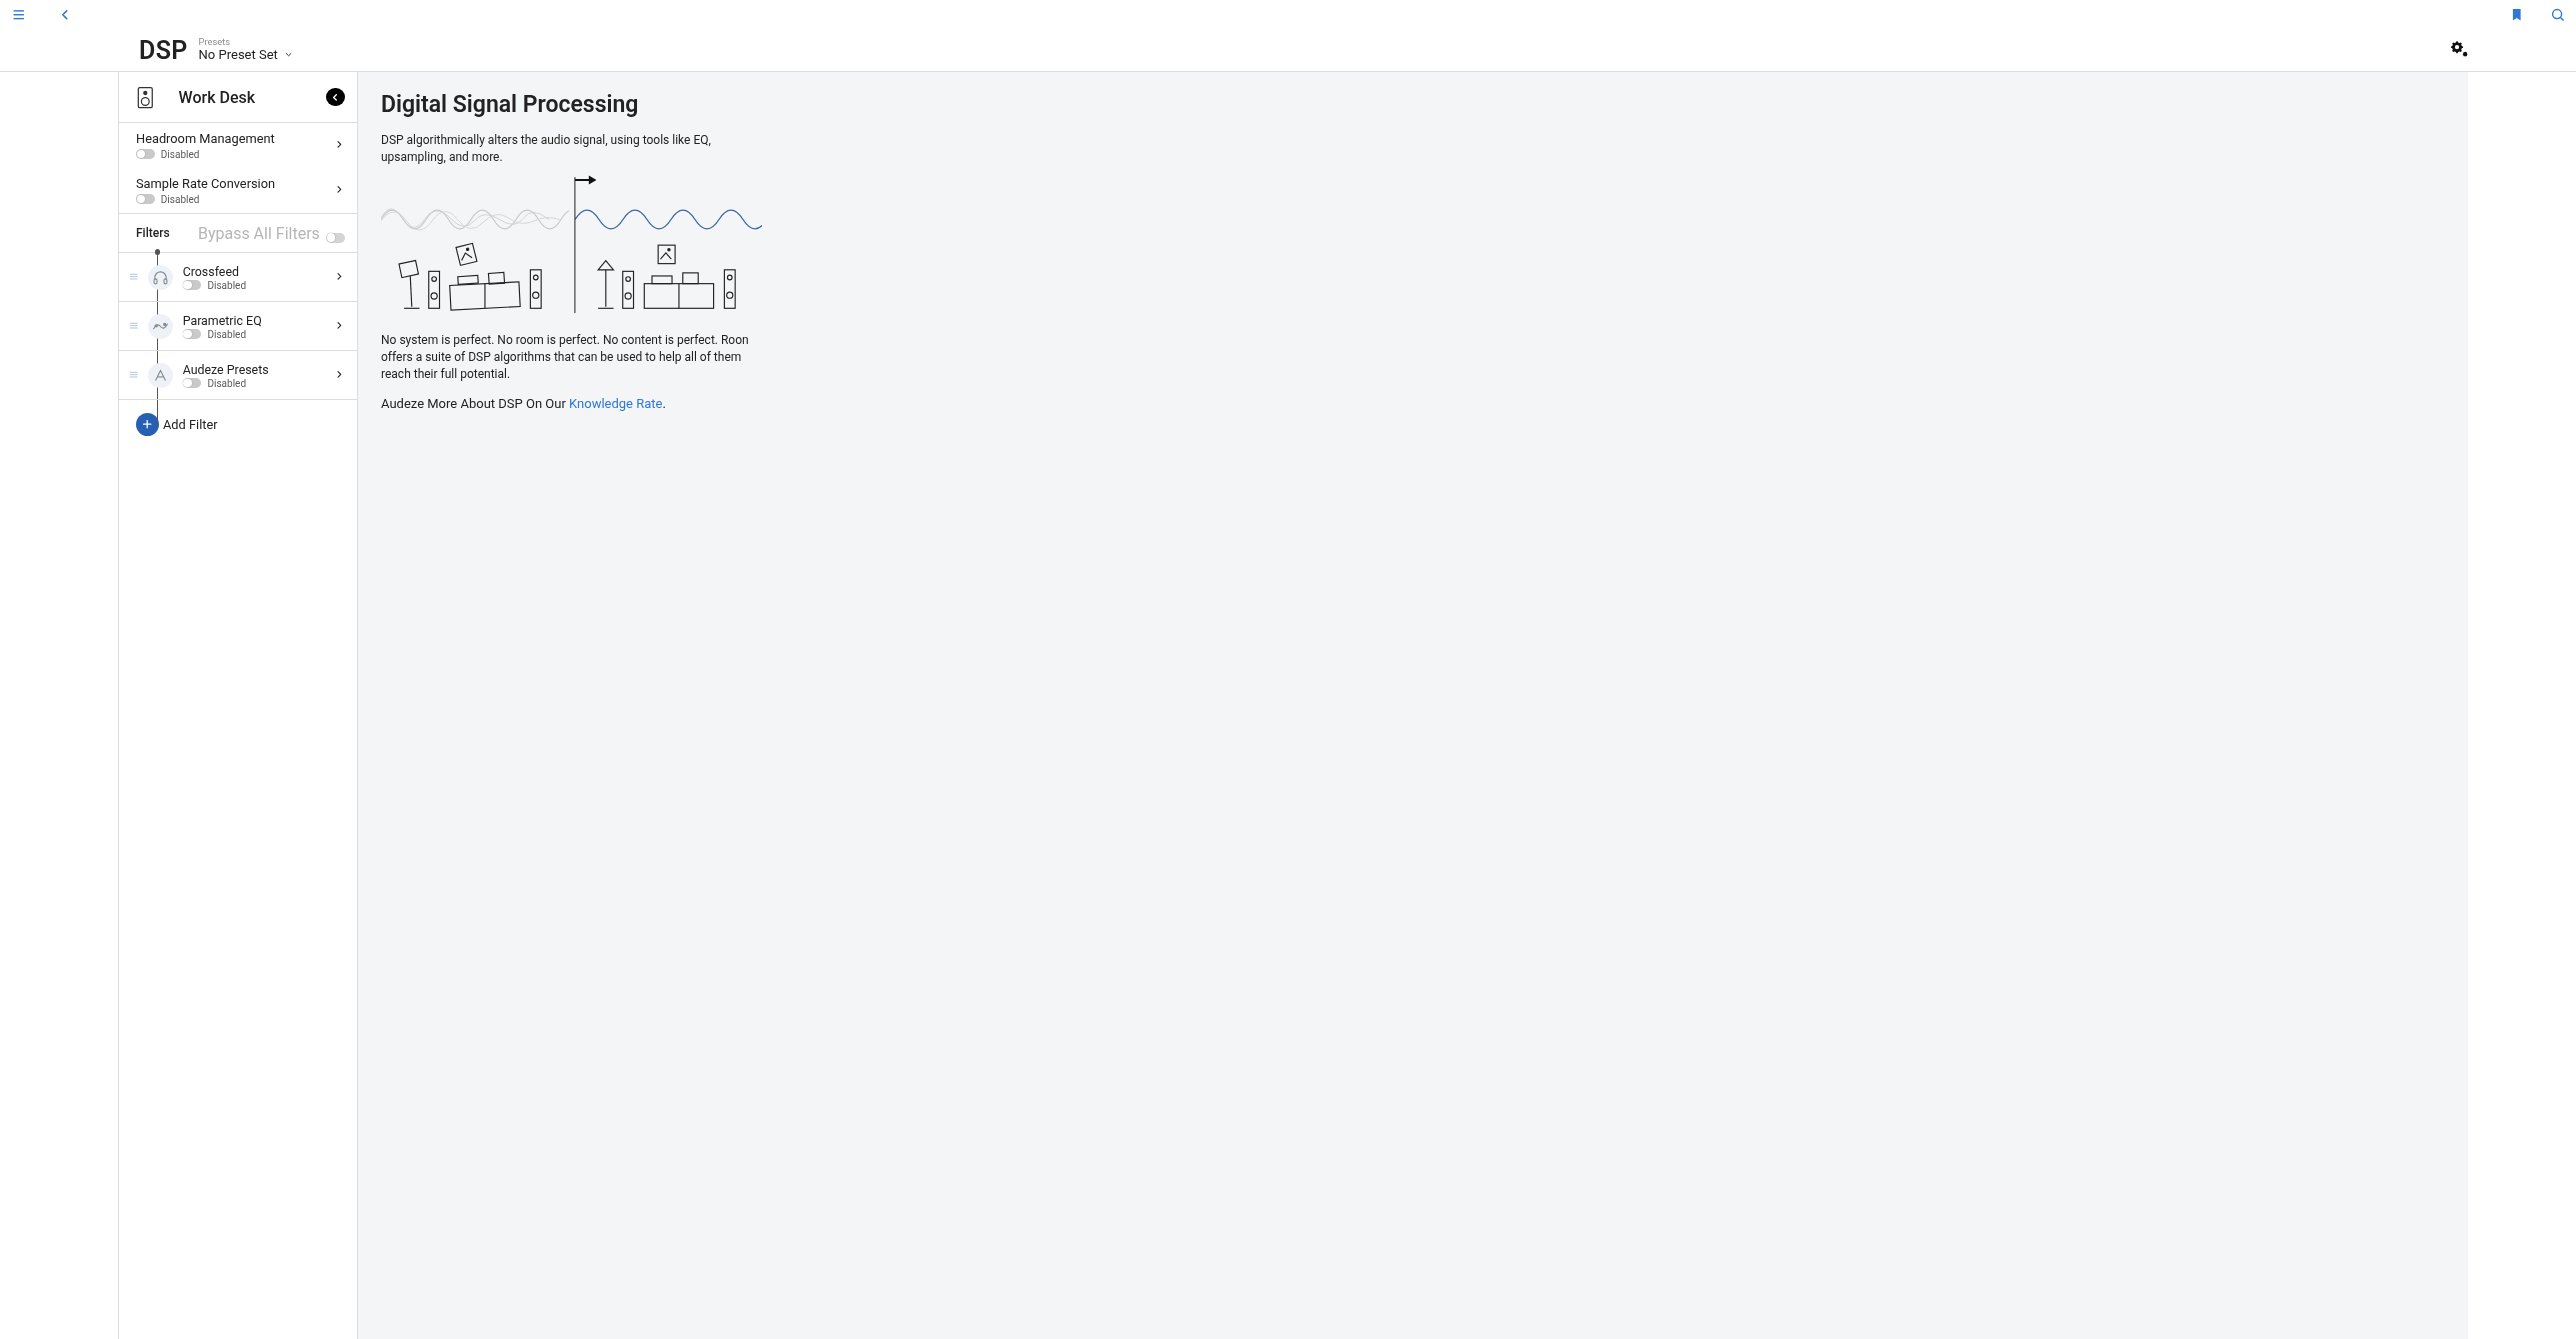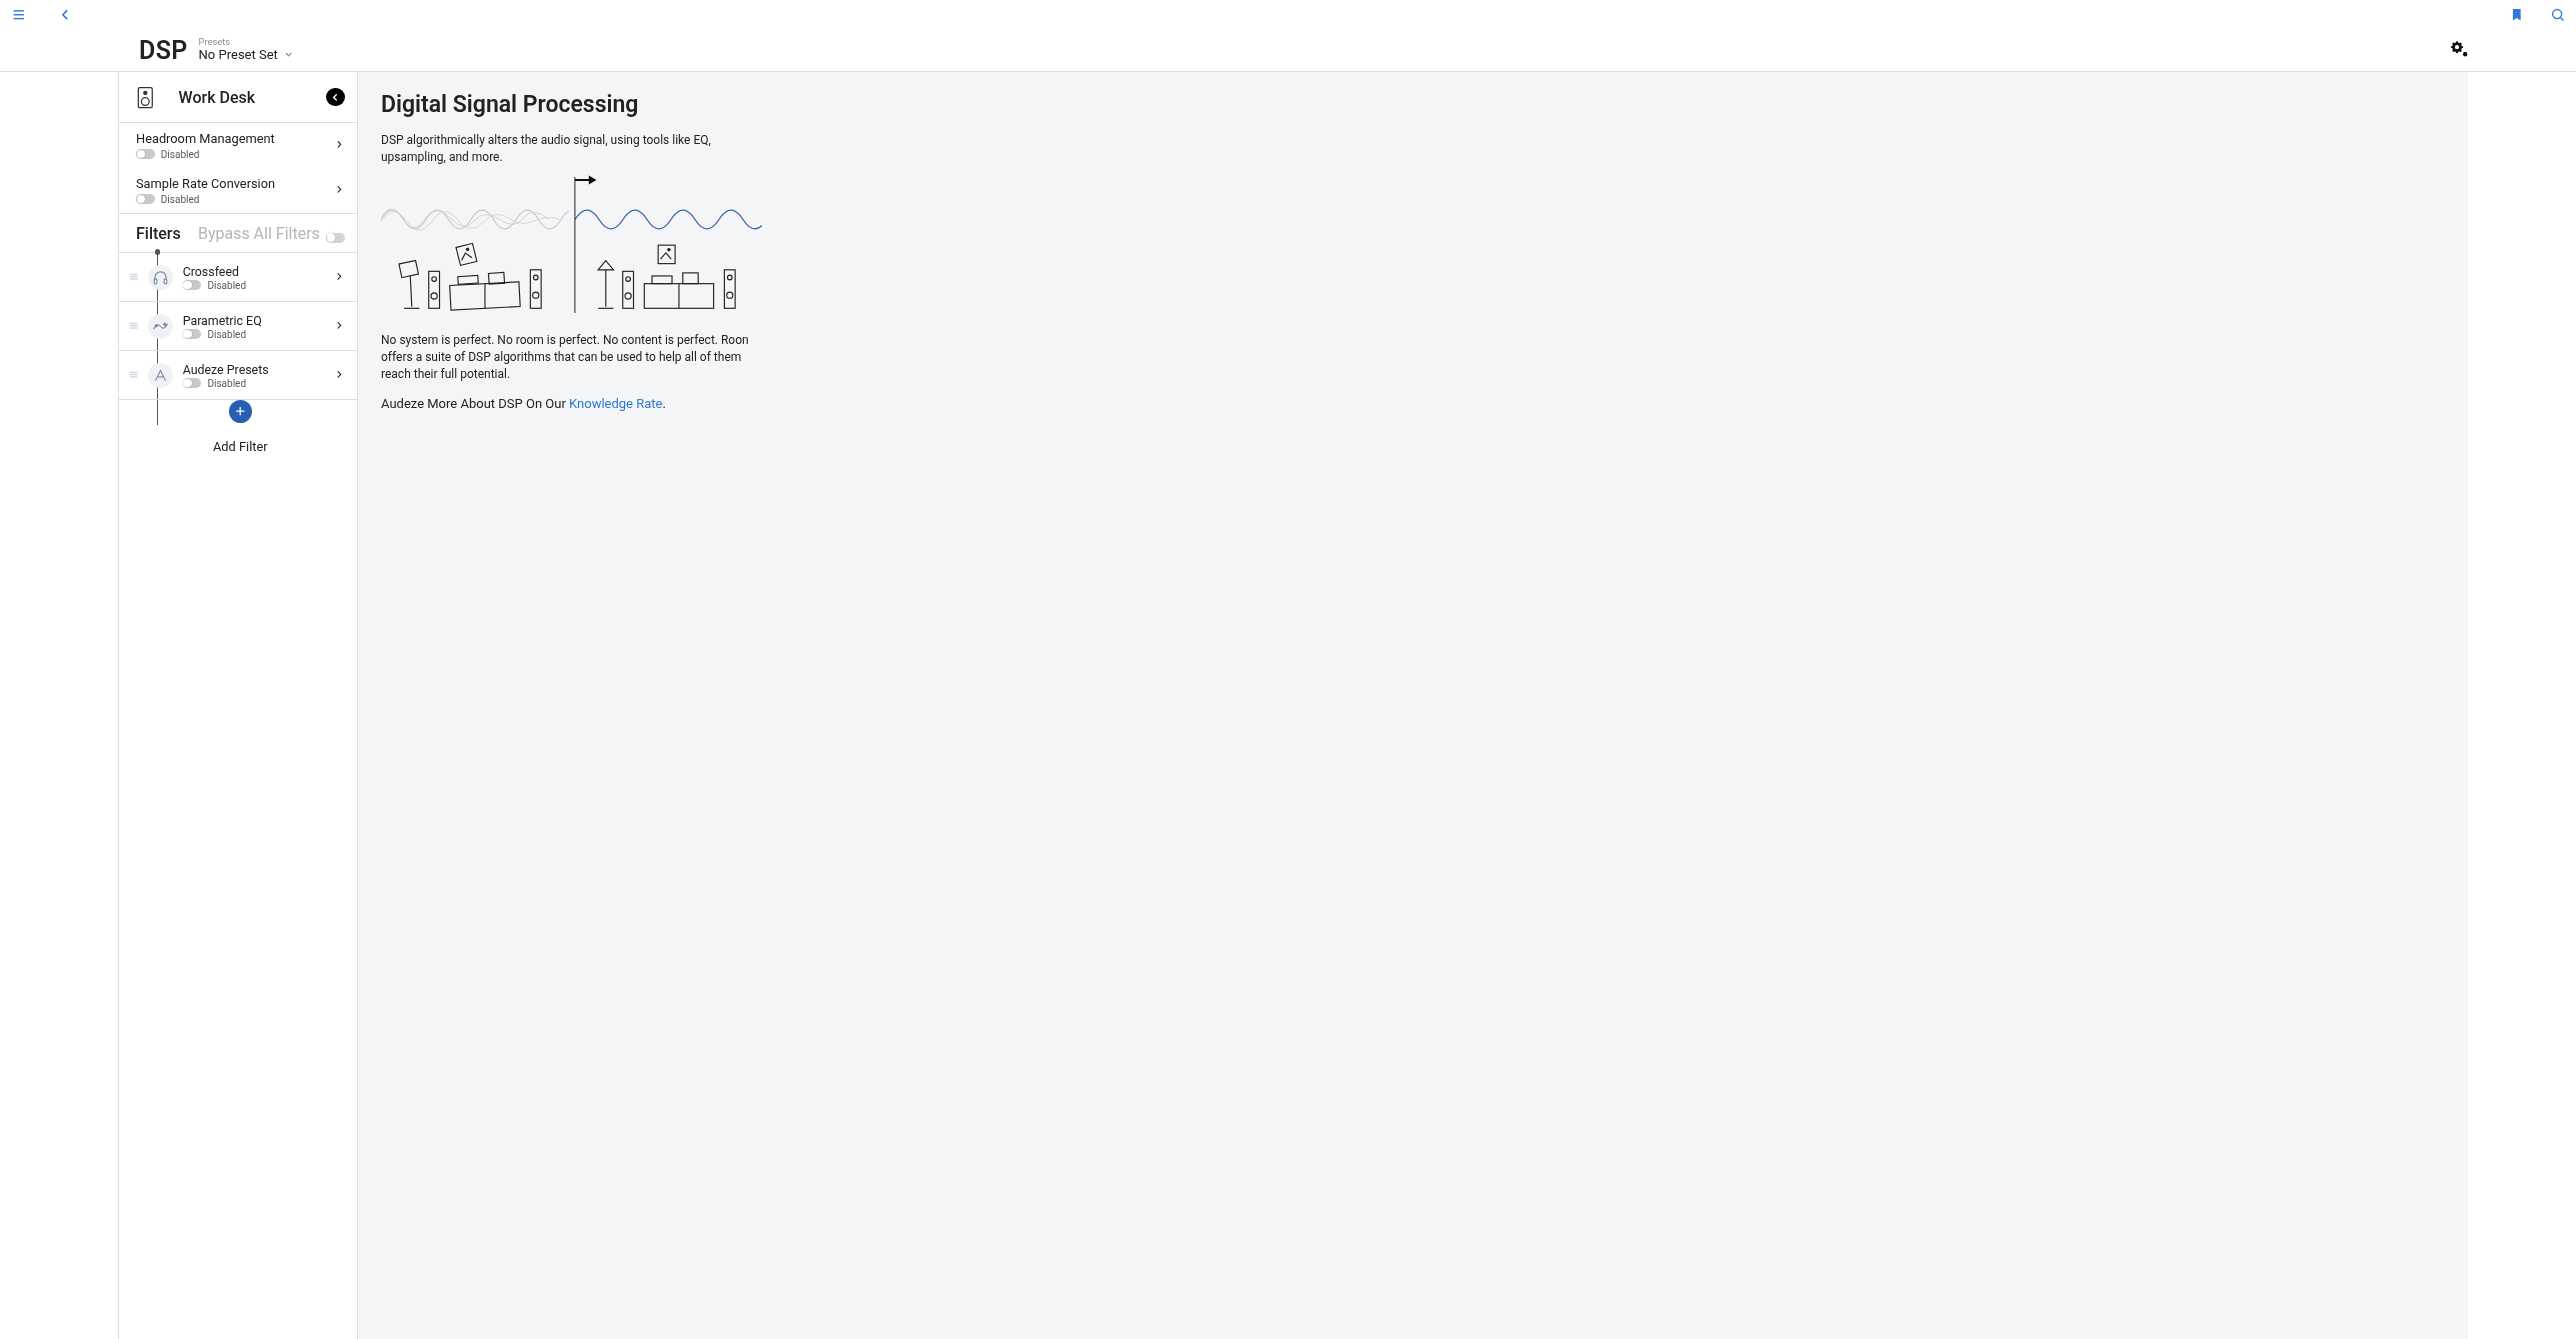--- a/index.html
+++ b/index.html
@@ -157,21 +157,21 @@
   .status-text { font-size: 10px; color: #5a5a5a; }
 
   .filters-header {
     display: flex;
     align-items: center;
     height: 40px;
     padding: 0 12.4px 0 17px;
     border-top: 0.8px solid var(--border);
     border-bottom: 0.8px solid var(--border);
   }
-  .filters-header .ftitle { font-size: 16px; font-weight: 500; }
+  .filters-header .ftitle { font-size: 12px; font-weight: 500; }
   .filters-header .bypass {
     margin-left: auto;
     display: flex; align-items: flex-end; gap: 6.2px;
     color: #b6b6b6; font-size: 16px;
     cursor: pointer;
   }
 
   
   .filter-row {
     display: flex;
@@ -217,23 +217,22 @@
     width: 0.8px;
     background: #555;
     pointer-events:none;
   }
 
   .add-row {
     display: flex;
     align-items: center;
     height: 49px;
     padding: 0 12.4px 0 17px;
-    gap: 16px;
-    cursor: pointer;
-    flex-direction: column;
+    gap: 4px;
+    cursor: pointer;
   }
   .add-btn {
     width: 23px; height: 23px;
     border-radius: 50%;
     background: #2760b3;
     color: #fff;
     display: flex; align-items: center; justify-content: center;
     flex-shrink: 0;
   }
 

